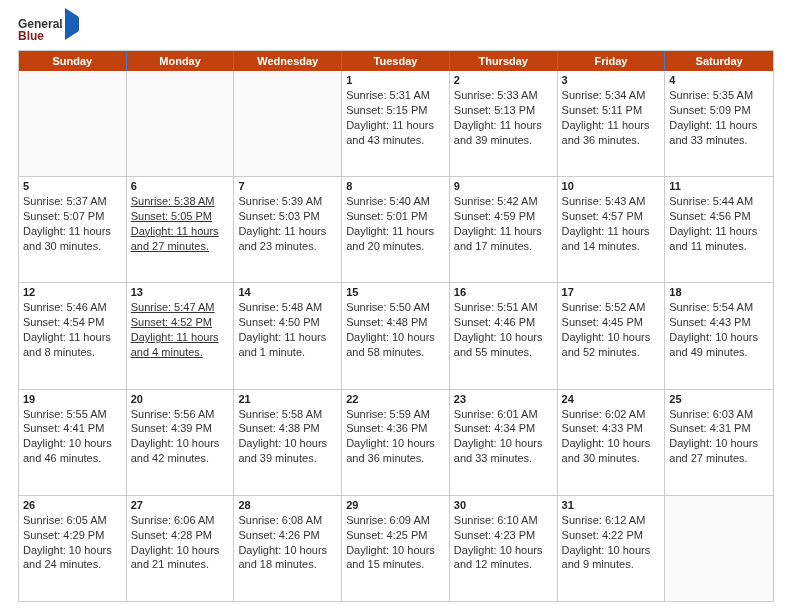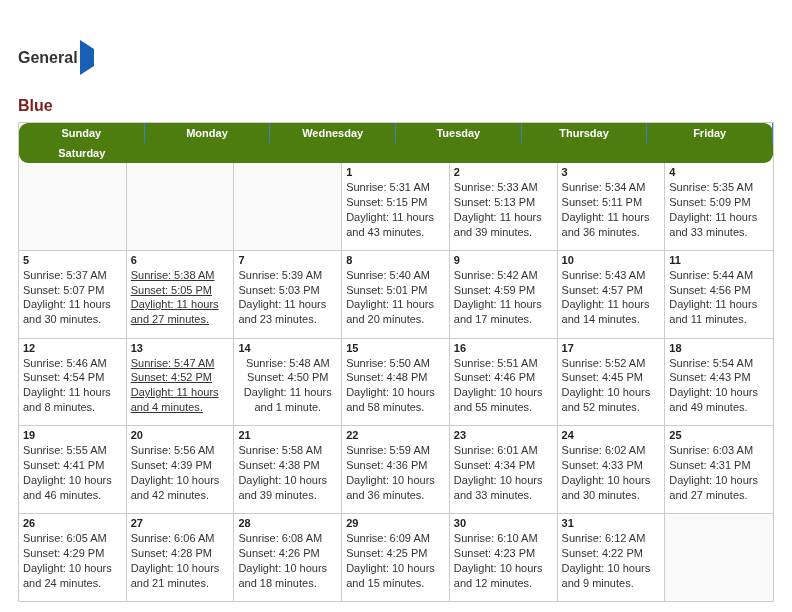--- a/index.html
+++ b/index.html
@@ -36,23 +36,22 @@
       color: #444;
     }
     .calendar {
       flex: 1;
       display: flex;
       flex-direction: column;
       border: 1px solid #ccc;
     }
     .cal-header {
       display: grid;
-      grid-template-columns: repeat(6, 1fr);
-      background: #4d7c0f;
-      border-radius: 9px;
+      grid-template-columns: repeat(7, 1fr);
+      background: #c2410c;
     }
     .cal-header-cell {
       color: #fff;
       font-size: 11px;
       font-weight: bold;
       padding: 4px 4px;
       text-align: center;
       border-right: 1px solid #3a7bd5;
     }
     .cal-header-cell:last-child { border-right: none; }
@@ -89,24 +88,23 @@
     .cal-cell .info {
       font-size: 11px;
       color: #333;
       line-height: 1.35;
     }
     .logo-wrapper {
       display: flex;
       align-items: center;
     }
     .logo-text {
-      font-size: 16px;
+      font-size: 12px;
       font-weight: bold;
       line-height: 1;
-      margin-top: 32px;
     }
     .logo-text .gen { color: #333; }
     .logo-text .blue { color: #7f1d1d; }
     .logo-arrow {
       width: 0;
       height: 0;
       border-top: 9px solid transparent;
       border-bottom: 9px solid transparent;
       border-left: 14px solid #1a5fb4;
       margin-left: 2px;
@@ -239,21 +237,21 @@
           </div>
           <div class="cal-cell">
             <span class="day-num">13</span>
             <div class="info" style="white-space: pre-line; text-decoration: underline;">Sunrise: 5:47 AM
 Sunset: 4:52 PM
 Daylight: 11 hours
 and 4 minutes.</div>
           </div>
           <div class="cal-cell">
             <span class="day-num">14</span>
-            <div class="info" style="white-space: pre-line; text-align: center;">Sunrise: 5:48 AM
+            <div class="info" style="white-space: pre-line;">Sunrise: 5:48 AM
 Sunset: 4:50 PM
 Daylight: 11 hours
 and 1 minute.</div>
           </div>
           <div class="cal-cell">
             <span class="day-num">15</span>
             <div class="info" style="white-space: pre-line;">Sunrise: 5:50 AM
 Sunset: 4:48 PM
 Daylight: 10 hours
 and 58 minutes.</div>

